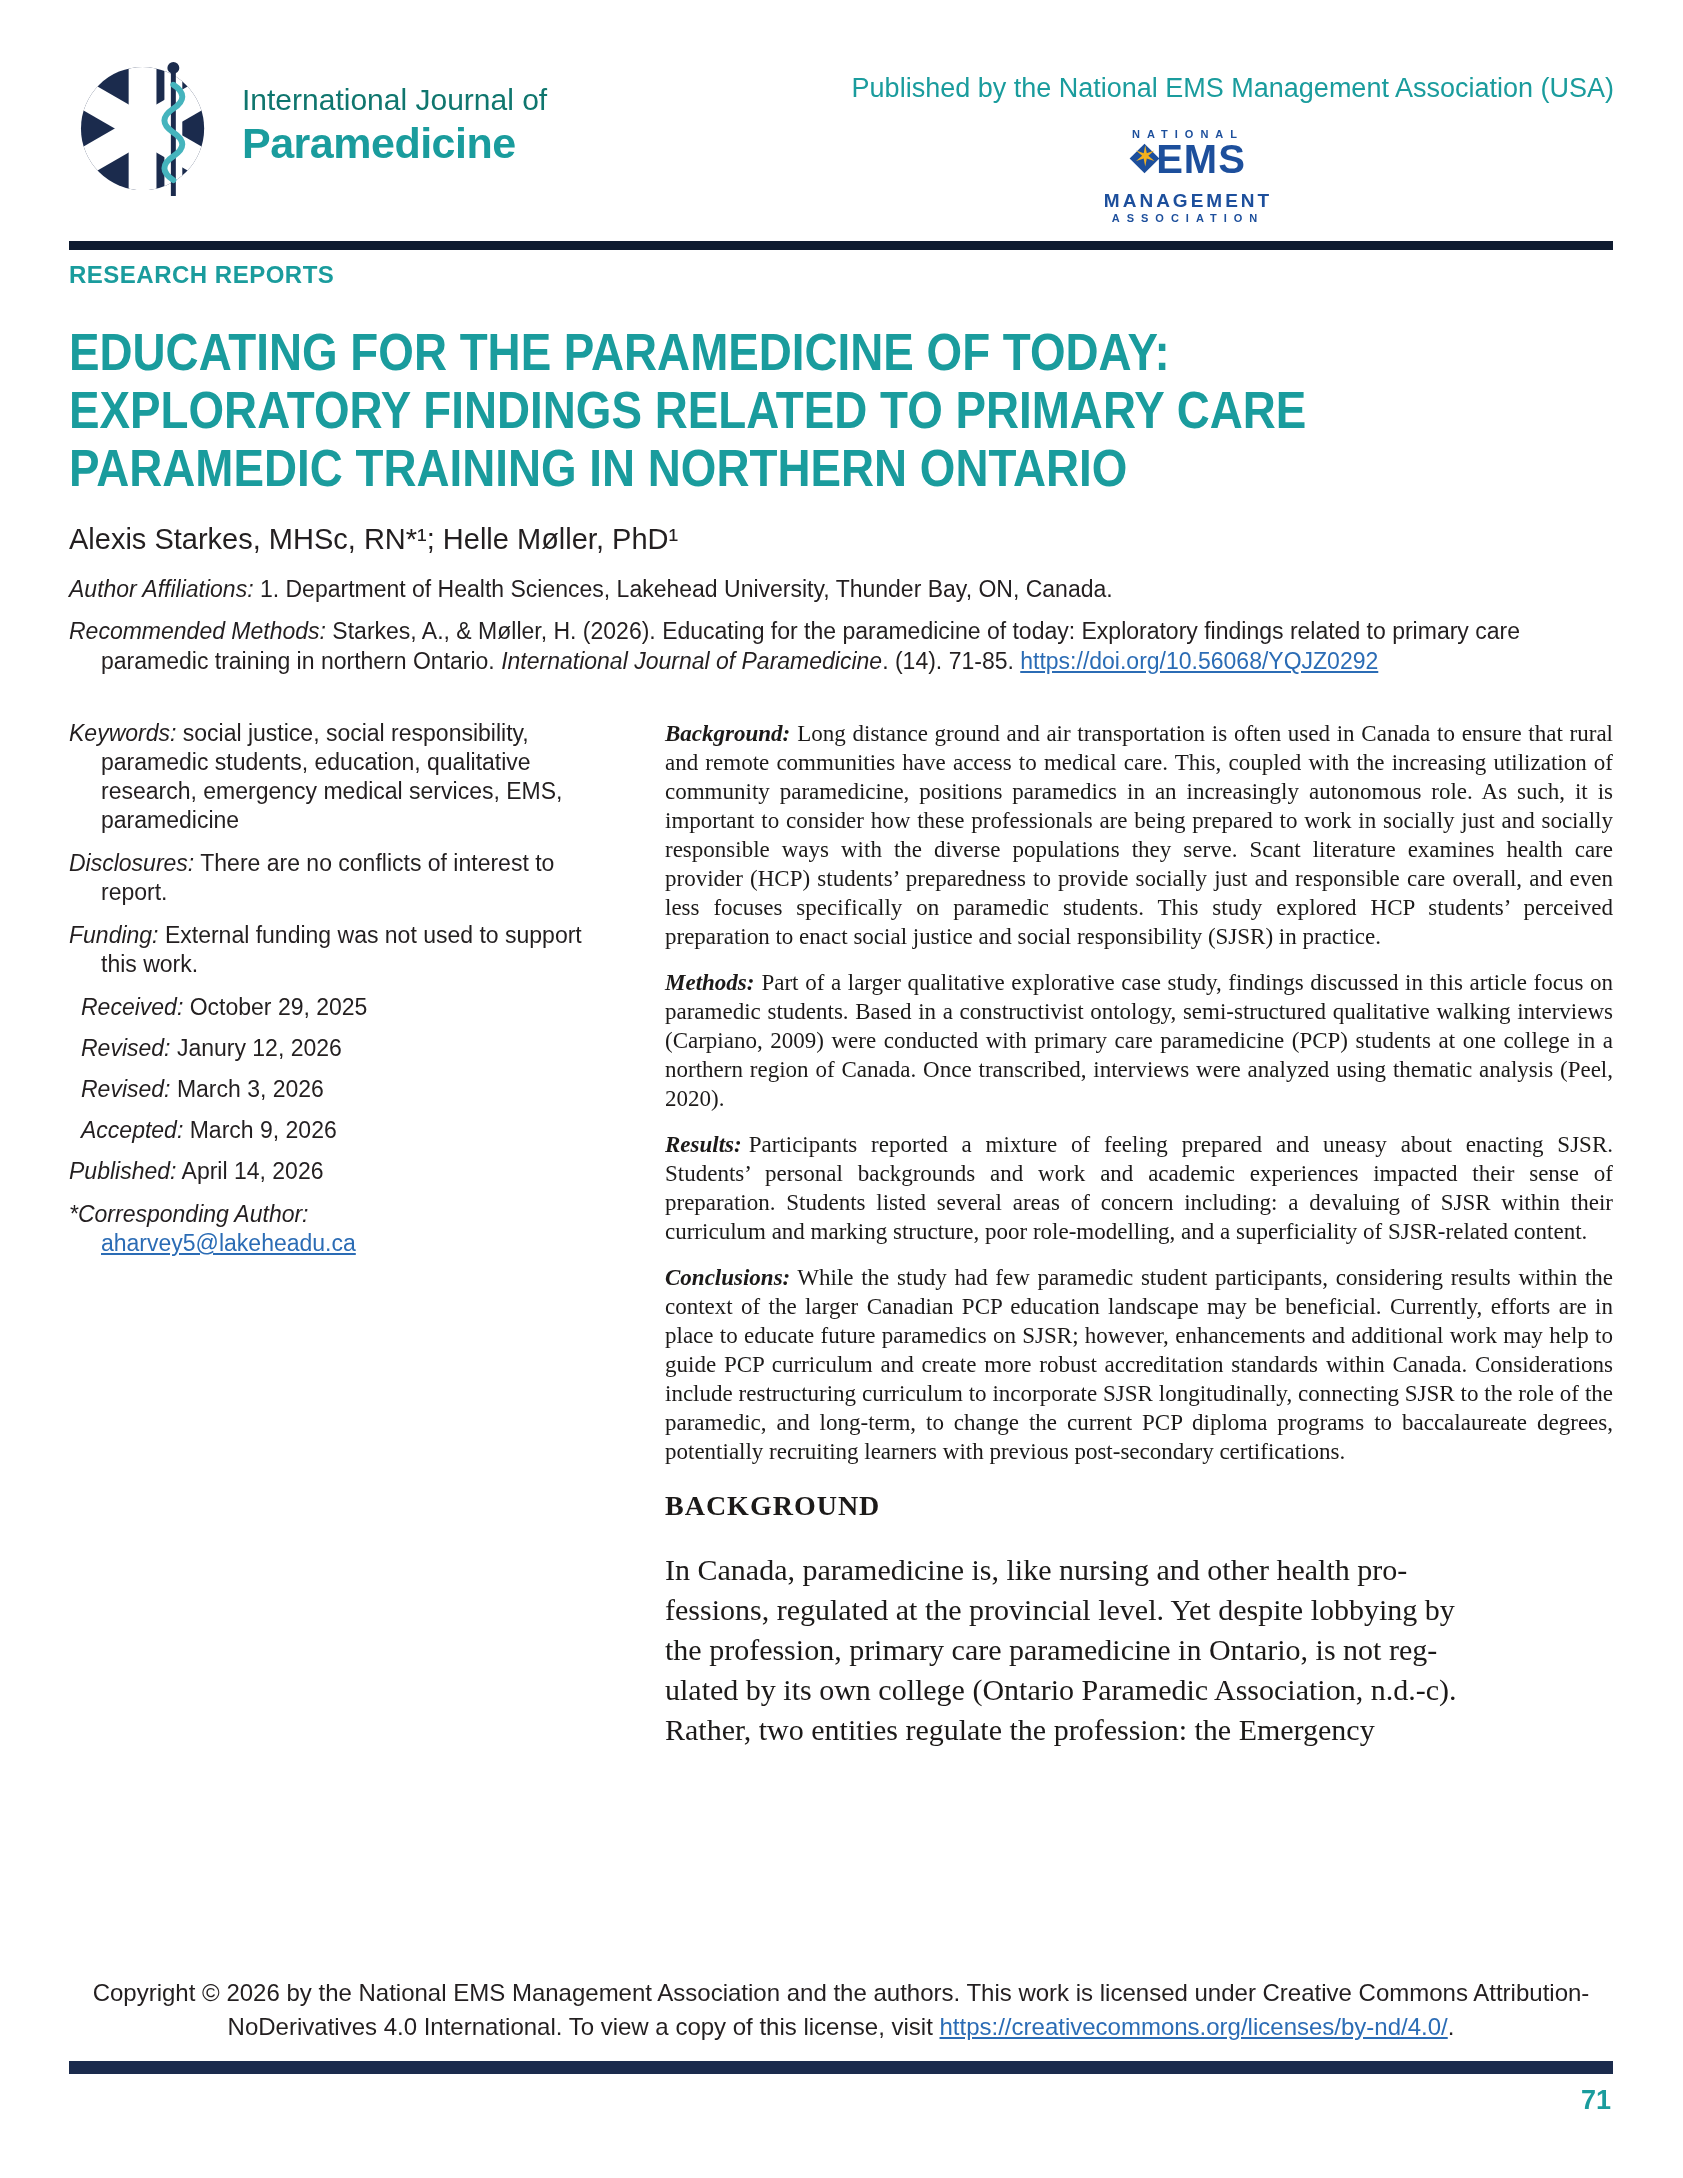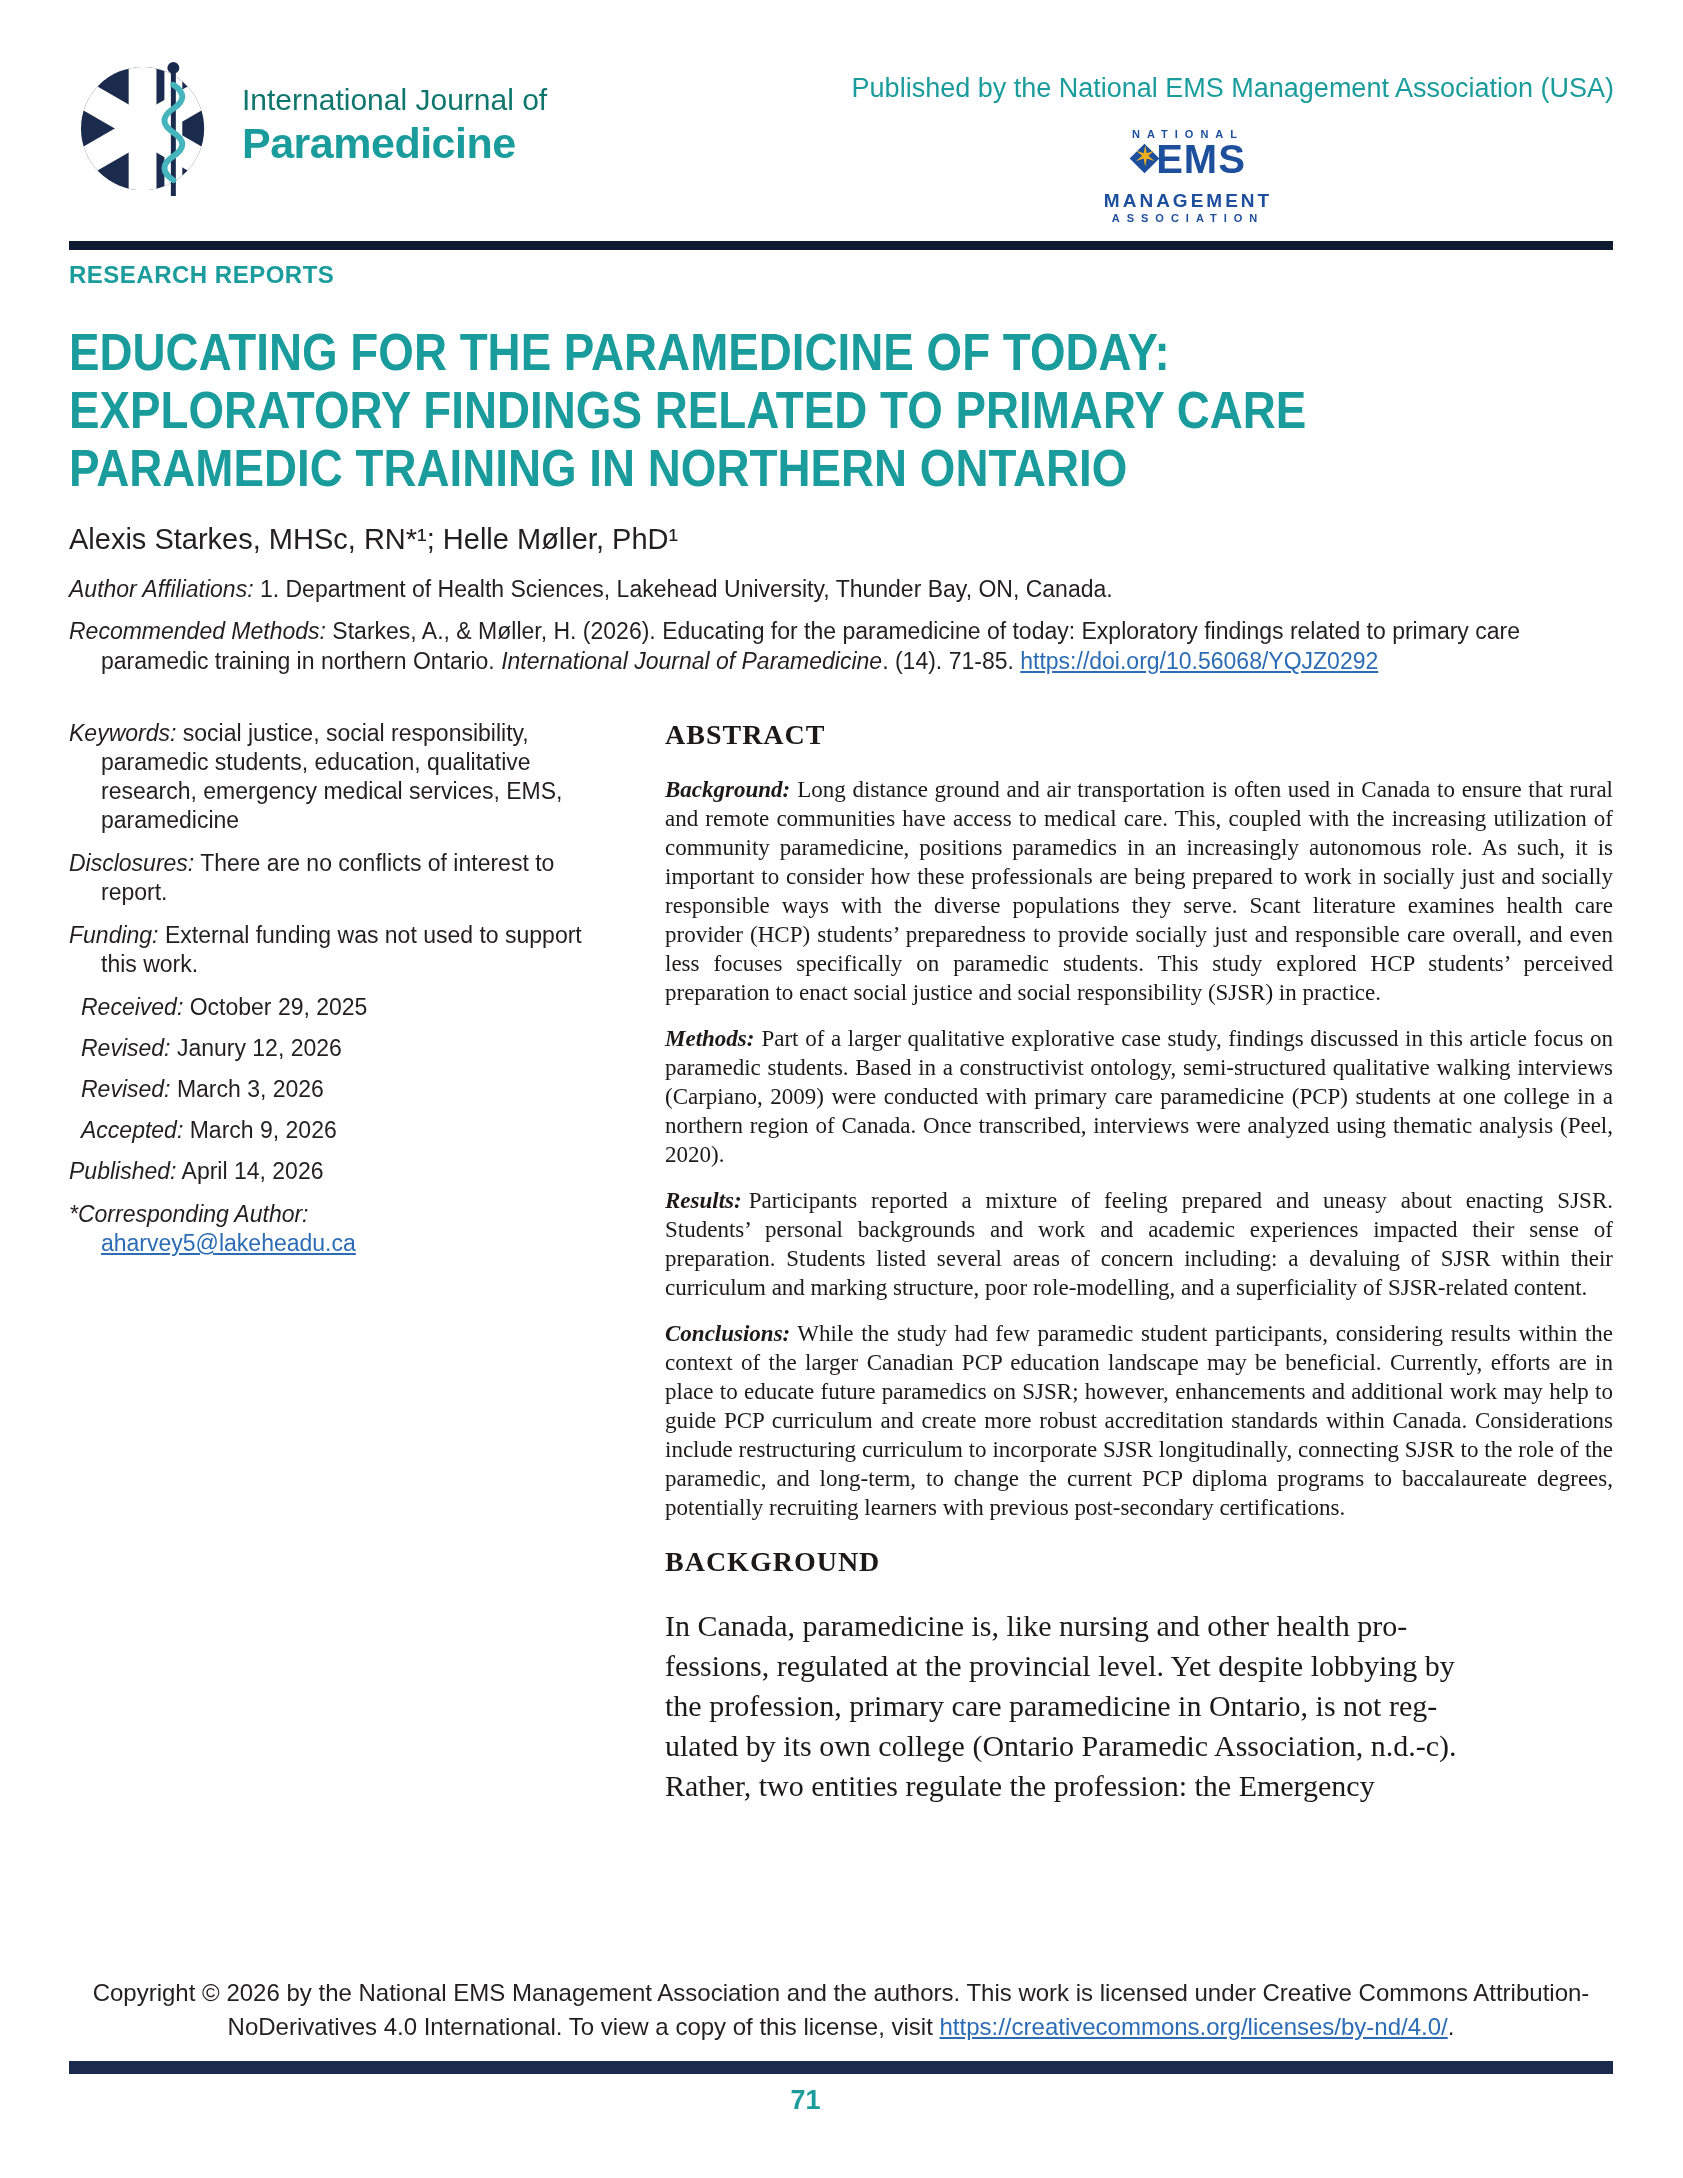--- a/index.html
+++ b/index.html
@@ -54,21 +54,21 @@
   .abs-heading { font-size:28px; font-weight:bold; letter-spacing:1px; margin:0 0 24px; }
   .abs-para { font-size:23px; line-height:29px; text-align:justify; margin:0 0 17px; }
   .abs-label { font-style:italic; font-weight:bold; padding-right:7px; }
 
   .bg-heading { font-size:28px; font-weight:bold; letter-spacing:1px; margin:24px 0 28px; }
   .bg-line { font-size:30px; line-height:40px; white-space:nowrap; }
 
   
   .footer-text { position:absolute; left:69px; top:1976px; width:1544px; text-align:center; font-size:24px; line-height:34px; }
   .footer-bar { position:absolute; left:69px; top:2061px; width:1544px; height:13px; background:#1b2b4d; }
-  .page-number { position:absolute; left:0; top:2085px; width:1611px; text-align:center; color:#1a9c9d; font-weight:bold; font-size:27px; }
+  .page-number { position:absolute; left:0; top:2085px; width:1611px; text-align:right; color:#1a9c9d; font-weight:bold; font-size:27px; }
 </style>
 </head>
 <body>
 
 <div class="page">
 
   <div class="logo-group">
     <svg width="149" height="149" viewBox="0 0 150 150">
       <defs>
           <clipPath id="lc">
@@ -168,21 +168,20 @@
         <span class="lbl">Published:</span>
         <span>April 14, 2026</span>
       </p>
       <p class="hang">
         <span class="lbl">*Corresponding Author:</span><br>
         <a class="link">aharvey5@lakeheadu.ca</a>
       </p>
     </div>
 
     <div class="col-right">
-      <div class="abs-heading">ABSTRACT</div>
 
       <p class="abs-para">
         <span class="abs-label">Background:</span><span>Long distance ground and air transportation is often used in Canada to ensure that rural and remote communities have access to medical care. This, coupled with the increasing utilization of community paramedicine, positions paramedics in an increasingly autonomous role. As such, it is important to consider how these professionals are being prepared to work in socially just and socially responsible ways with the diverse populations they serve. Scant literature examines health care provider (HCP) students’ preparedness to provide socially just and responsible care overall, and even less focuses specifically on paramedic students. This study explored HCP students’ perceived preparation to enact social justice and social responsibility (SJSR) in practice.</span>
       </p>
       <p class="abs-para">
         <span class="abs-label">Methods:</span><span>Part of a larger qualitative explorative case study, findings discussed in this article focus on paramedic students. Based in a constructivist ontology, semi-structured qualitative walking interviews (Carpiano, 2009) were conducted with primary care paramedicine (PCP) students at one college in a northern region of Canada. Once transcribed, interviews were analyzed using thematic analysis (Peel, 2020).</span>
       </p>
       <p class="abs-para">
         <span class="abs-label">Results:</span><span>Participants reported a mixture of feeling prepared and uneasy about enacting SJSR. Students’ personal backgrounds and work and academic experiences impacted their sense of preparation. Students listed several areas of concern including: a devaluing of SJSR within their curriculum and marking structure, poor role-modelling, and a superficiality of SJSR-related content.</span>
       </p>

